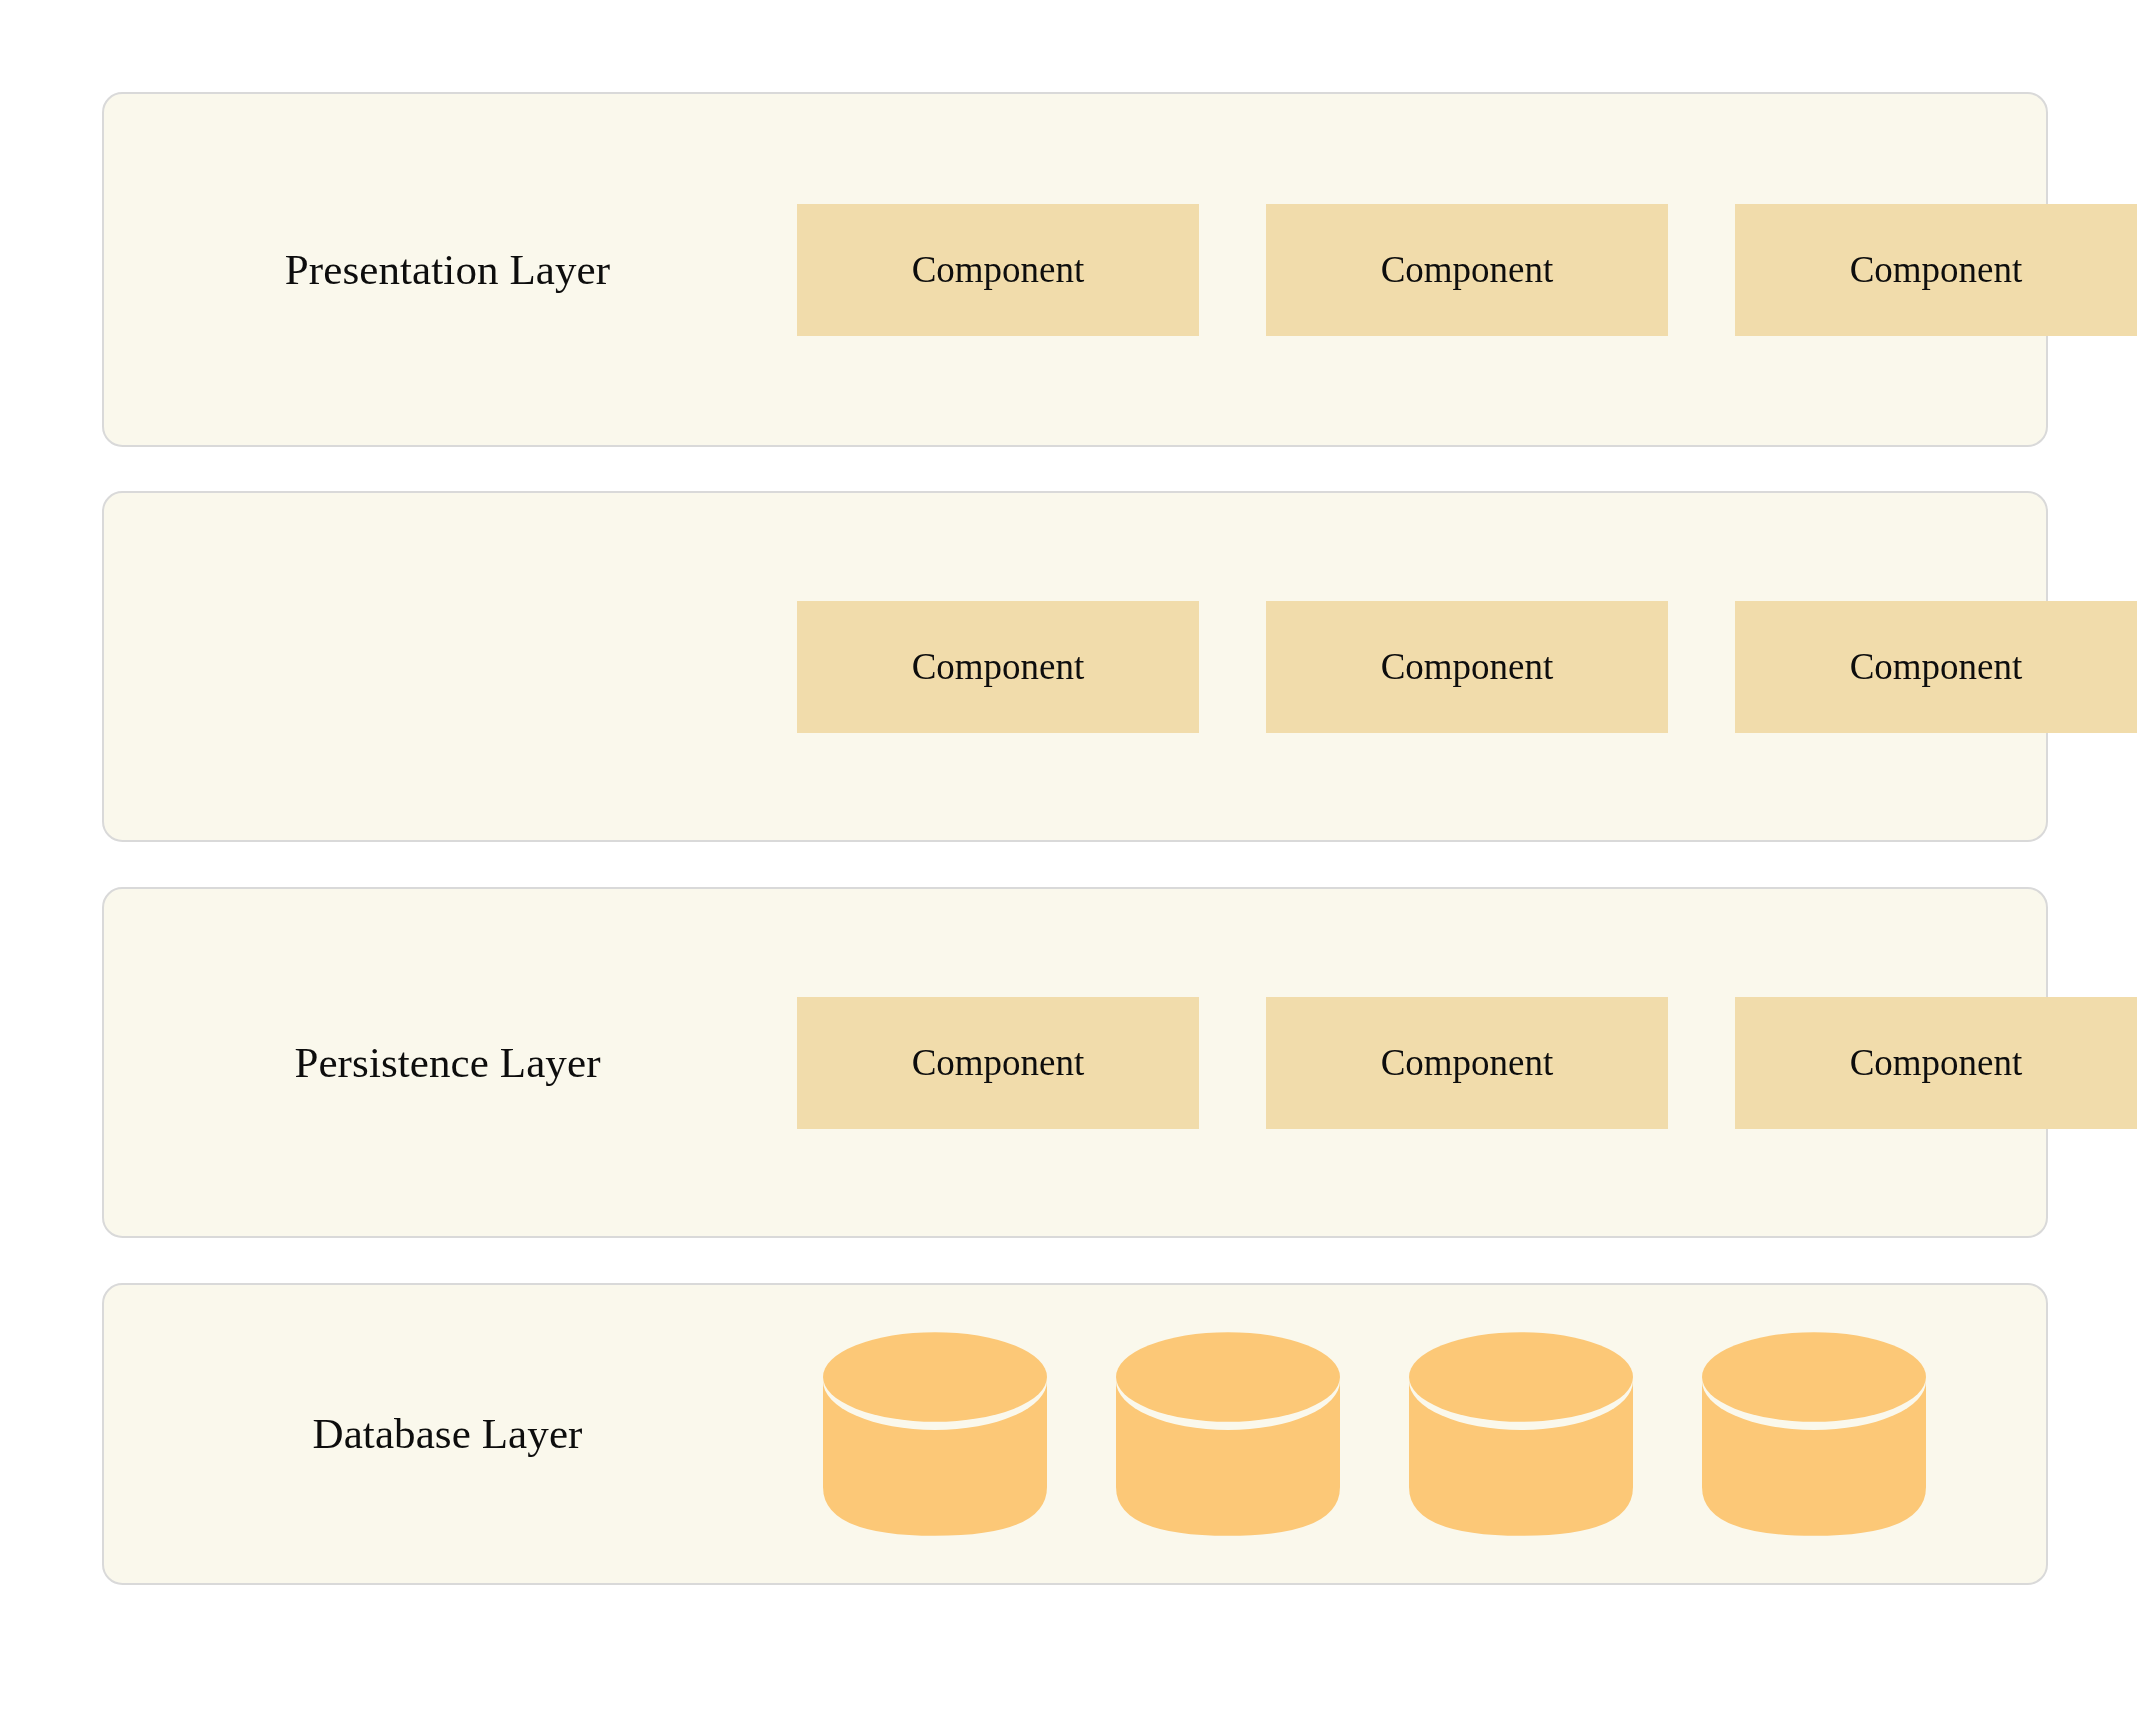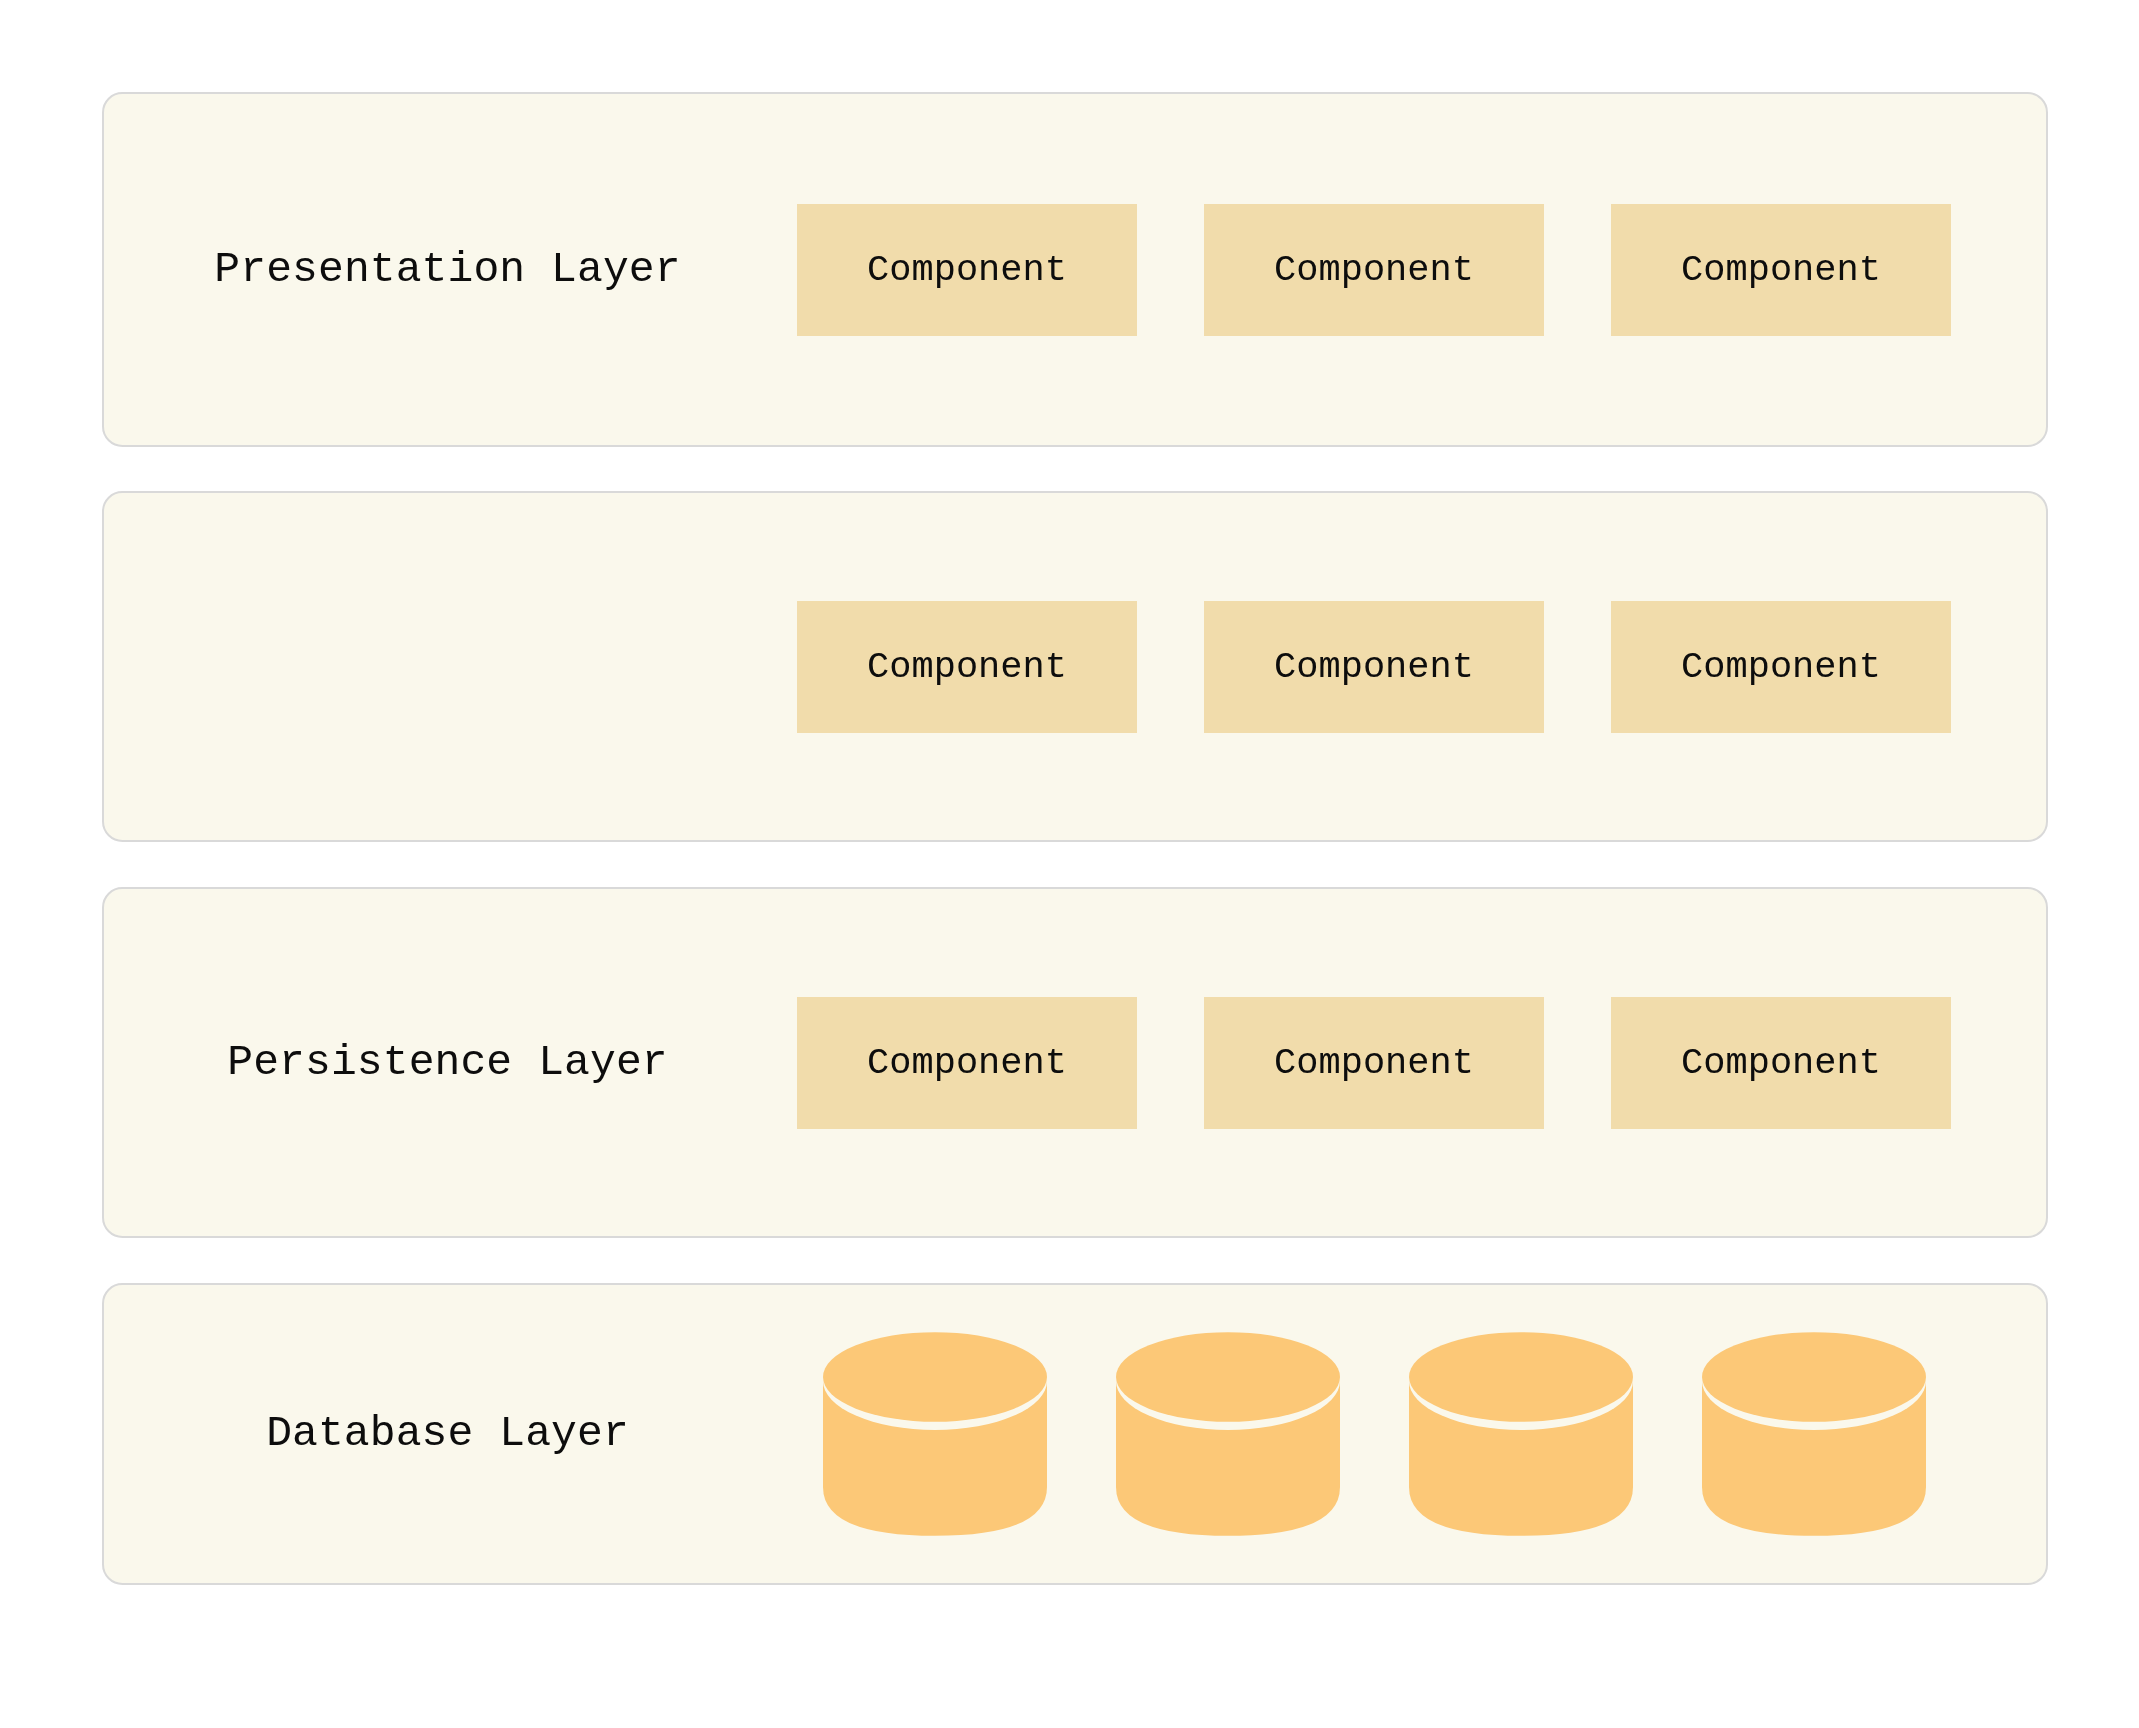--- a/index.html
+++ b/index.html
@@ -6,21 +6,21 @@
   html, body {
     margin: 0;
     padding: 0;
     background: #ffffff;
   }
   #canvas {
     position: relative;
     width: 2140px;
     height: 1729px;
     background: #ffffff;
-    font-family: Liberation Mono, monospace;
+    font-family: Liberation Serif, serif;
     overflow: hidden;
   }
 
   
   .layer-panel {
     position: absolute;
     left: 102px;
     width: 1946px;
     box-sizing: border-box;
     background: #faf8ec;
@@ -49,21 +49,21 @@
 
   
   .component-row {
     position: absolute;
     left: 693px;
     display: flex;
     align-items: center;
     gap: 67px;
   }
   .component-box {
-    width: 340px;
+    width: 402px;
     height: 132px;
     background: #f1dcab;
     display: flex;
     align-items: center;
     justify-content: center;
     font-size: 37px;
     color: #0d0d0d;
     white-space: nowrap;
   }
 

